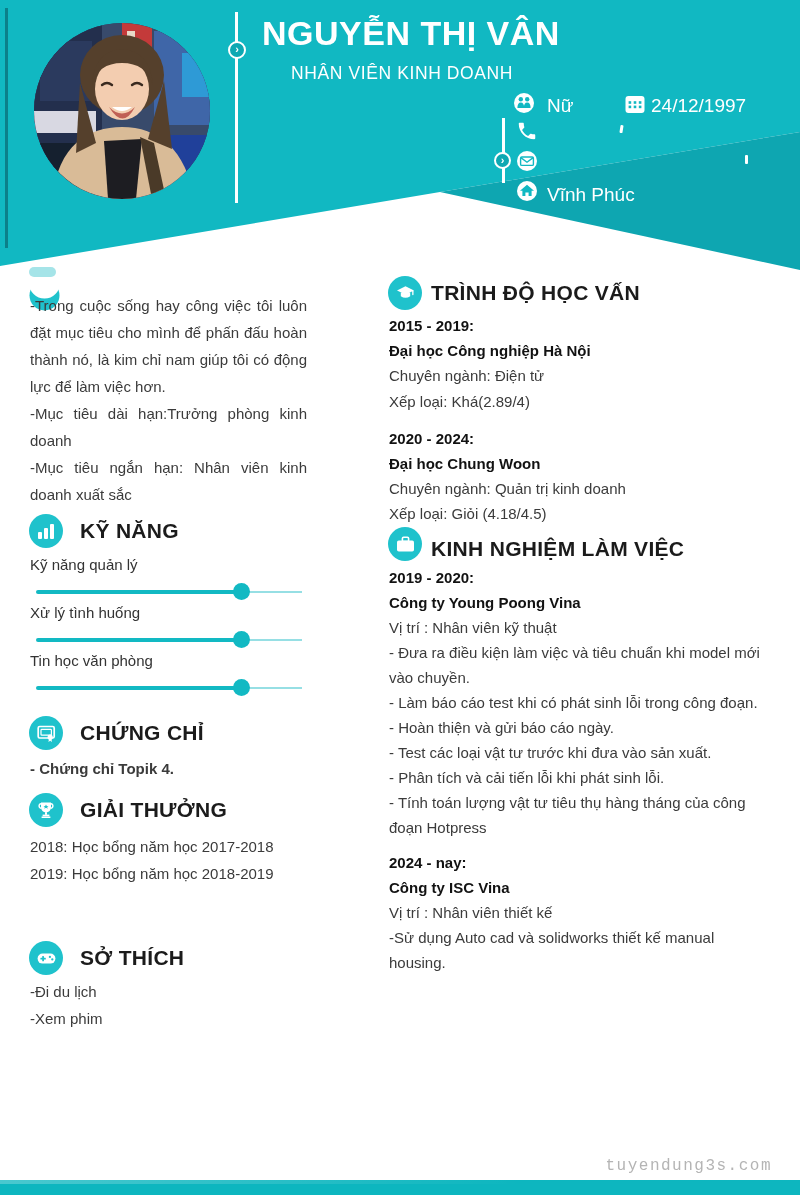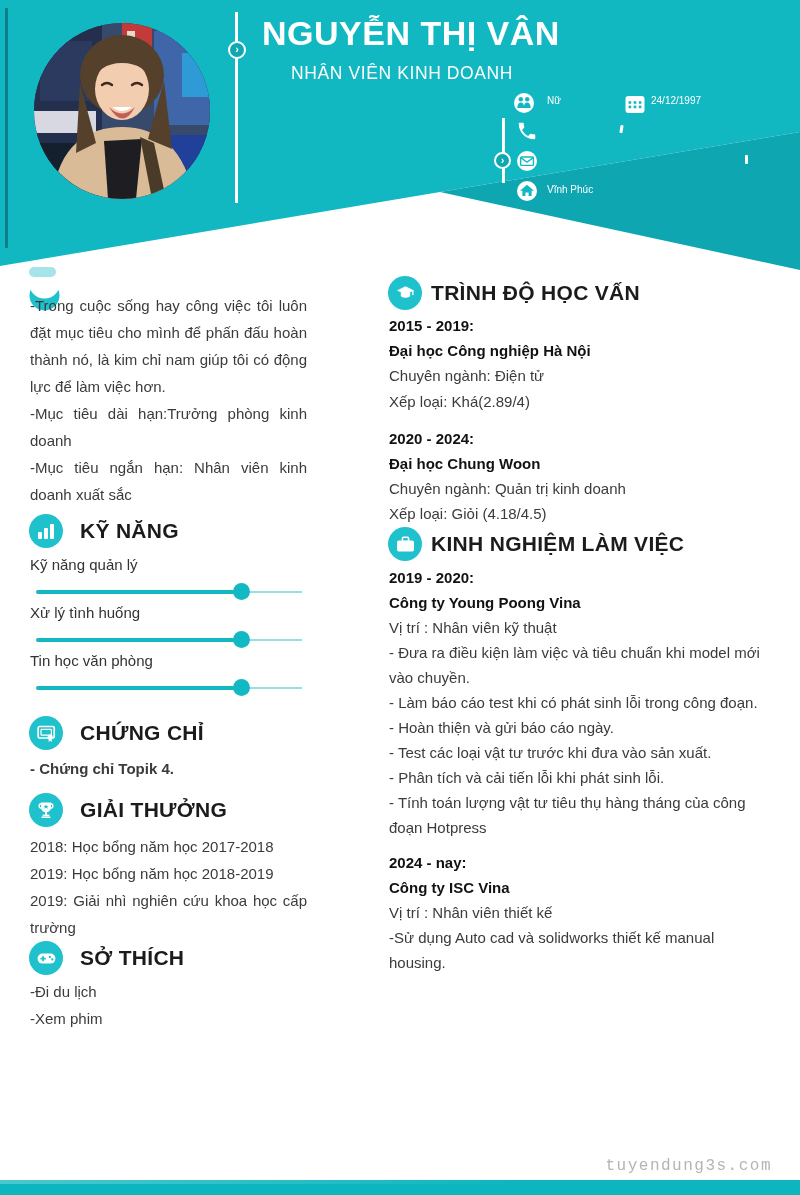--- a/index.html
+++ b/index.html
@@ -36,21 +36,21 @@
   .name {
     left:262px; top:14px; z-index:3; color:#ffffff;
     font-size:34px; font-weight:700; letter-spacing:.5px; white-space:nowrap;
   }
   .job-title {
     left:263px; top:63px; z-index:3; color:#ffffff;
     font-size:17.5px; font-weight:400; letter-spacing:.6px; white-space:nowrap;margin-left:28px;
   }
 
   .info-icon { z-index:3; width:22px; height:22px; }
-  .info-label { z-index:3; color:#ffffff; font-size:10px; white-space:nowrap; }
+  .info-label { z-index:3; color:#ffffff; font-size:19px; white-space:nowrap; }
   .redact-mark { z-index:3; background:#ffffff; border-radius:1px; }
   #mark-phone { left:620px; top:125px; width:2.5px; height:8px; transform:rotate(9deg); }
   #mark-email { left:745px; top:155px; width:2.5px; height:9px; }
 
   
   .smudge { left:29px; top:267px; width:27px; height:10px; border-radius:5px;
             background:rgba(18,185,195,.38); z-index:1; }
   #crescent { left:27px; top:277px; z-index:1; }
 
   
@@ -264,21 +264,20 @@
         <rect x="8" y="11.2" width="2" height="2.6" fill="#fff"></rect>
         <rect x="5.6" y="13.6" width="6.8" height="1.7" fill="#fff"></rect>
         <rect x="4.6" y="15.5" width="8.8" height="1.5" fill="#fff"></rect>
       </svg>
     </span>
     <h2>GIẢI THƯỞNG</h2>
   </div>
   <div class="abs" id="awards-list">
     <div>2018: Học bổng năm học 2017-2018</div>
     <div>2019: Học bổng năm học 2018-2019</div>
-    <div>2019: Giải nhì nghiên cứu khoa học cấp trường</div>
   </div>
 
   <div class="sec-head left-h" style="top:941px;">
     <span class="sic">
       <svg width="19" height="19" viewBox="0 0 19 19">
         <rect x="0.6" y="4.6" width="17.8" height="10" rx="5" fill="#fff"></rect>
         <rect x="3.4" y="8.7" width="5.4" height="1.8" rx="0.5" fill="#1fc2cc"></rect>
         <rect x="5.2" y="6.9" width="1.8" height="5.4" rx="0.5" fill="#1fc2cc"></rect>
         <circle cx="12.9" cy="7.9" r="1.15" fill="#1fc2cc"></circle>
         <circle cx="15.3" cy="10.4" r="1.15" fill="#1fc2cc"></circle>
@@ -309,21 +308,21 @@
       <div>Xếp loại: Khá(2.89/4)</div>
     </div>
     <div class="entry">
       <div class="bold-ln">2020 - 2024:</div>
       <div class="bold-ln">Đại học Chung Woon</div>
       <div>Chuyên ngành: Quản trị kinh doanh</div>
       <div>Xếp loại: Giỏi (4.18/4.5)</div>
     </div>
   </div>
 
-  <div class="sec-head right-h" style="top:527px;">
+  <div class="sec-head right-h" style="top:527px;align-items:flex-end;">
     <span class="sic">
       <svg width="19" height="19" viewBox="0 0 19 19">
         <rect x="6.4" y="2.2" width="6.2" height="4.4" rx="1.2" fill="none" stroke="#fff" stroke-width="1.6"></rect>
         <rect x="1" y="5.4" width="17" height="11.2" rx="1.8" fill="#fff"></rect>
       </svg>
     </span>
     <h2>KINH NGHIỆM LÀM VIỆC</h2>
   </div>
   <div class="r-content body-txt" id="experience-entries">
     <div class="entry">

